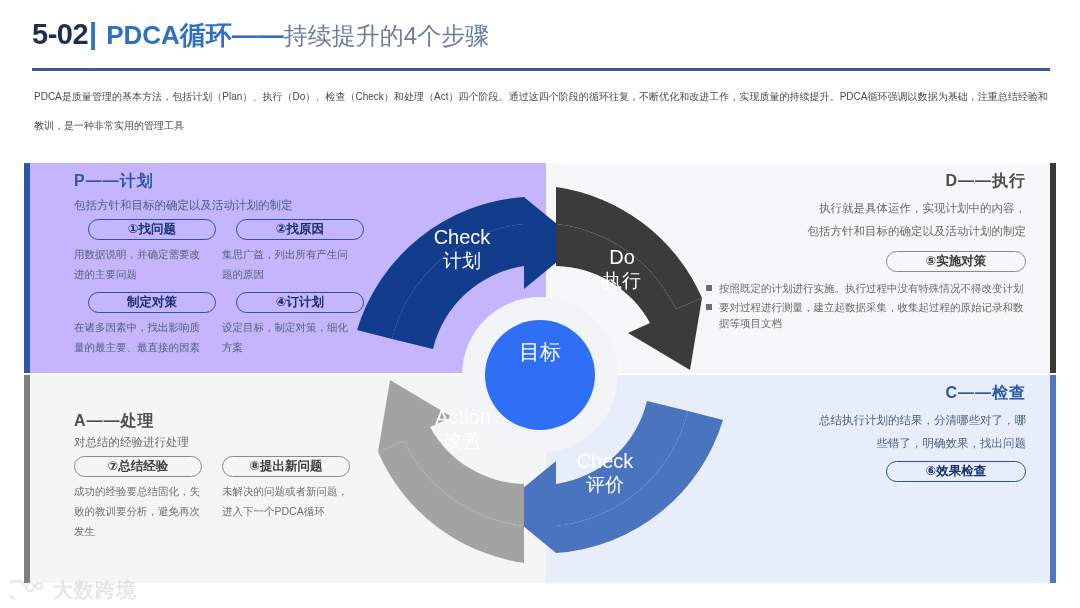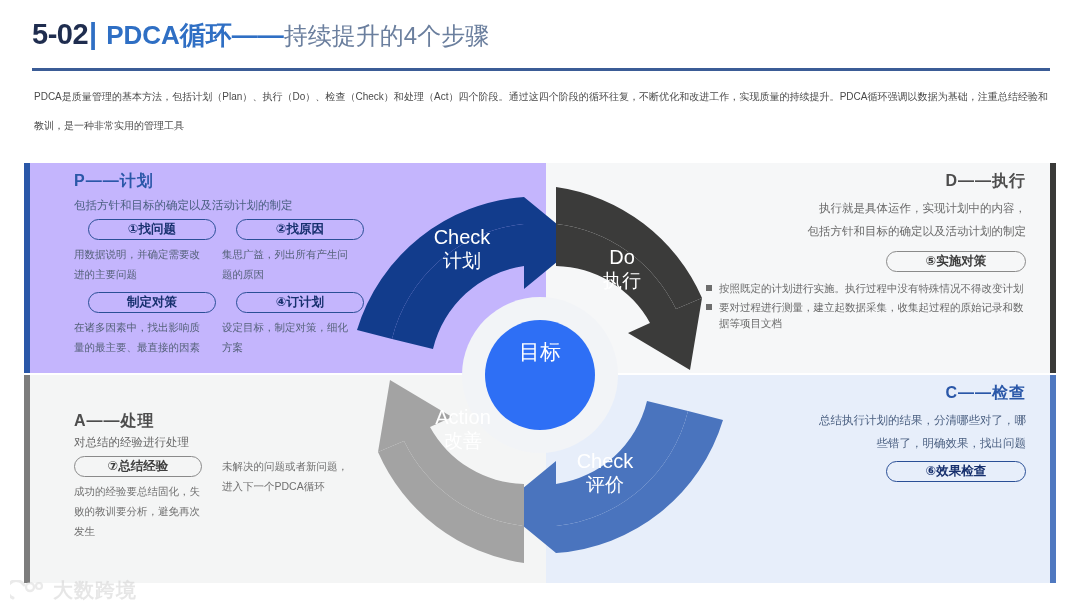--- a/index.html
+++ b/index.html
@@ -169,20 +169,21 @@
     <div class="quad q-bl">
       <div class="a-inner">
         <div class="q-head gray">A——处理</div>
         <div class="q-desc gray" style="margin-top:0;">对总结的经验进行处理</div>
         <div class="p-grid">
           <div class="p-col">
             <div class="p-pill-row"><span class="pill gray pill-w">⑦总结经验</span></div>
             <div class="cell-text gray">成功的经验要总结固化，失败的教训要分析，避免再次发生</div>
           </div>
           <div class="p-col">
+            <div class="p-pill-row"><span class="pill gray pill-w">⑧提出新问题</span></div>
             <div class="cell-text gray">未解决的问题或者新问题，进入下一个PDCA循环</div>
           </div>
         </div>
       </div>
     </div>
 
     <div class="quad q-br">
       <div class="c-inner">
         <div class="q-head blue">C——检查</div>
         <div class="c-desc" style="margin-top:5px;">总结执行计划的结果，分清哪些对了，哪</div>

